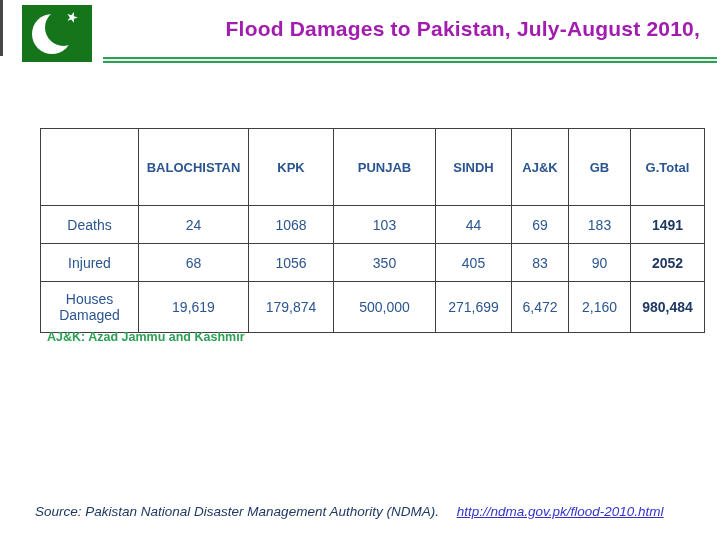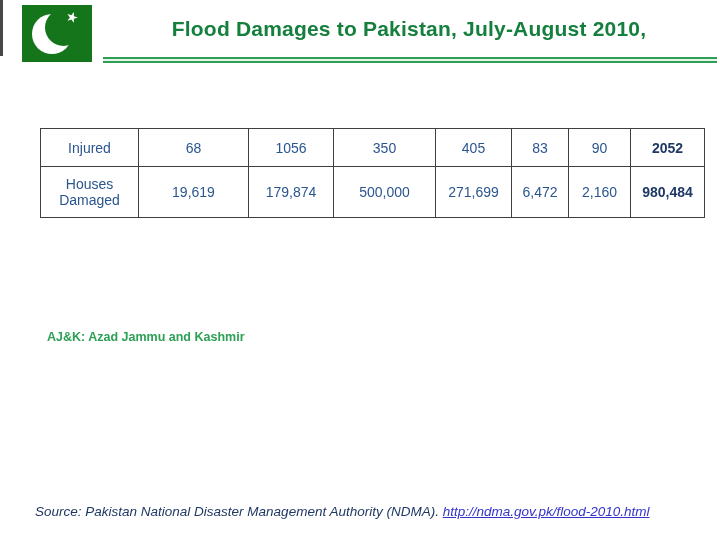--- a/index.html
+++ b/index.html
@@ -6,43 +6,43 @@
   .slide{position:relative;width:720px;height:540px;background:#ffffff;overflow:hidden;
          font-family:"Liberation Sans",sans-serif;}
   .edge-strip{position:absolute;left:0;top:0;width:3px;height:56px;background:#474747;}
   
   .flag{position:absolute;left:22px;top:5px;width:70px;height:57px;background:#14751B;}
   .flag .disc{position:absolute;left:10px;top:9px;width:40px;height:40px;border-radius:50%;background:#ffffff;}
   .flag .cover{position:absolute;left:23px;top:4px;width:37px;height:37px;border-radius:50%;background:#14751B;}
   .flag .star{position:absolute;left:44px;top:5px;color:#ffffff;font-size:14px;line-height:14px;
               transform:rotate(18deg);}
   
-  .title1{position:absolute;left:100px;right:2px;top:17px;text-align:center;
-          color:#15803d;font-size:21px;font-weight:bold;letter-spacing:.2px;}
+  .title1{position:absolute;left:100px;right:20px;top:17px;text-align:right;
+          color:#a21caf;font-size:21px;font-weight:bold;letter-spacing:.2px;}
   .rule{position:absolute;left:103px;width:614px;top:57px;height:2px;background:#e6f3e8;
         border-top:2px solid #2DA055;border-bottom:2px solid #2DA055;}
   .title2{position:absolute;left:100px;right:4px;top:77px;text-align:center;
           color:#2DA055;font-size:21px;font-weight:bold;letter-spacing:.2px;}
   
   table.dmg{position:absolute;left:40px;top:128px;border-collapse:collapse;table-layout:fixed;
             background:#ffffff;}
   table.dmg td,table.dmg th{border:1px solid #3F3F3F;text-align:center;vertical-align:middle;
             padding:0;color:#2B5590;font-family:"Liberation Sans",sans-serif;}
   table.dmg th{font-size:13px;font-weight:bold;height:76px;}
   table.dmg tr.r td{font-size:14px;height:33px;}
   table.dmg tr.r2 td{height:46px;}
   table.dmg td.rowlabel{font-size:13.5px;line-height:16px;padding:2px 1px;}
   table.dmg td.total{font-weight:bold;color:#1F3864;}
   
   .footnotes{position:absolute;left:47px;top:329px;color:#2DA055;font-size:12.5px;
              font-weight:bold;line-height:16px;}
   
   .source{position:absolute;left:35px;top:504px;font-size:13.5px;font-style:italic;
           color:#1F3864;white-space:nowrap;}
-  .source a{color:#3333CC;text-decoration:underline;font-style:italic;}
+  .source a{color:#3333CC;text-decoration:underline;font-style:italic;margin-left:14px;}
 </style>
 </head>
 <body>
 
 <div class="slide">
 
   <div class="edge-strip"></div>
 
   <div class="flag">
     <div class="disc"></div>
@@ -58,20 +58,40 @@
       <col style="width:98px">
         <col style="width:110px">
         <col style="width:85px">
         <col style="width:102px">
       <col style="width:76px">
         <col style="width:57px">
         <col style="width:62px">
         <col style="width:74px">
     </colgroup>
     <tbody>
+        <tr>
+      <th></th>
+      <th>BALOCHISTAN</th>
+      <th>KPK</th>
+      <th>PUNJAB</th>
+      <th>SINDH</th>
+      <th>AJ&amp;K</th>
+      <th>GB</th>
+      <th>G.Total</th>
+    </tr>
+    <tr class="r">
+      <td class="rowlabel">Deaths</td>
+      <td>24</td>
+      <td>1068</td>
+      <td>103</td>
+      <td>44</td>
+      <td>69</td>
+      <td>183</td>
+      <td class="total">1491</td>
+    </tr>
     <tr class="r">
       <td class="rowlabel">Injured</td>
       <td>68</td>
       <td>1056</td>
       <td>350</td>
       <td>405</td>
       <td>83</td>
       <td>90</td>
       <td class="total">2052</td>
     </tr>

